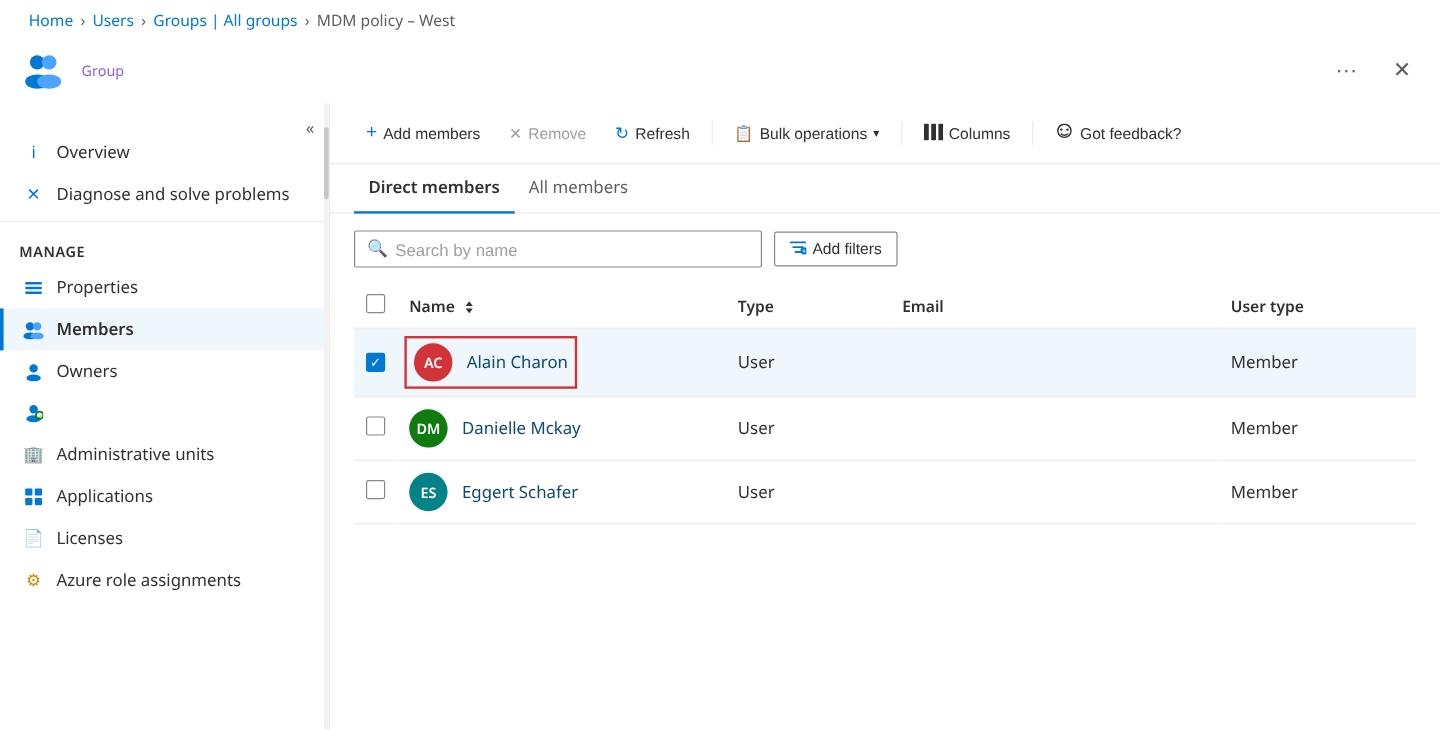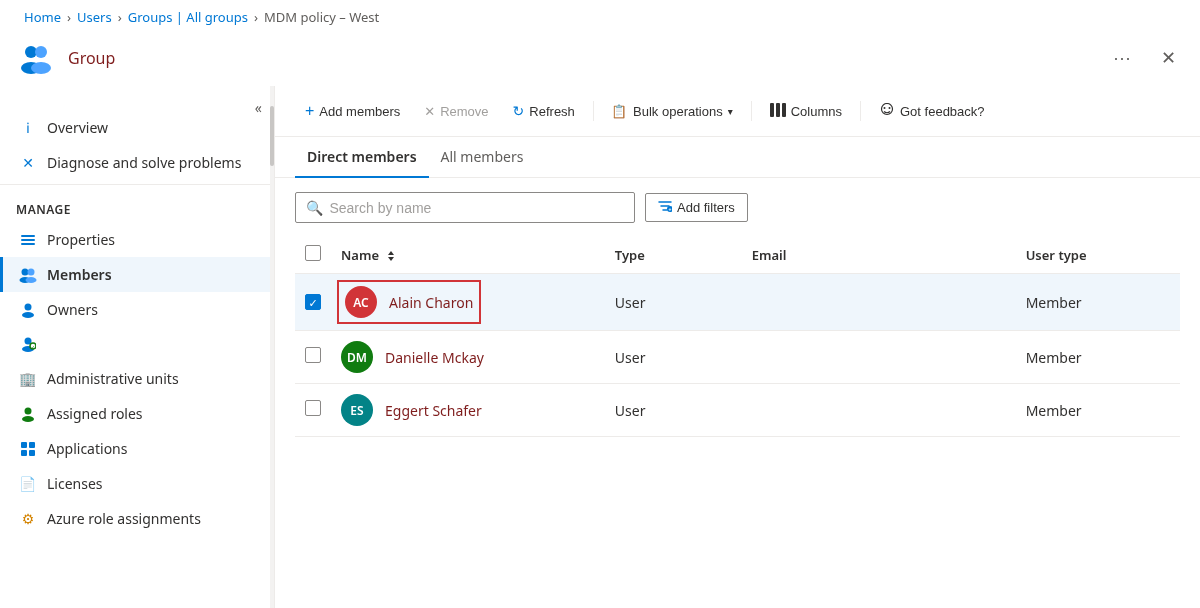--- a/index.html
+++ b/index.html
@@ -8,21 +8,21 @@
     
     .breadcrumb { display: flex; align-items: center; gap: 6px; padding: 8px 24px; font-size: 13px; color: #0078d4; }
     .breadcrumb span { color: #605e5c; }
     .breadcrumb a { color: #0078d4; text-decoration: none; }
 
     
     .page-header { display: flex; align-items: center; padding: 4px 16px 8px 16px; gap: 12px; }
     .page-header-icon { width: 40px; height: 40px; display: flex; align-items: center; justify-content: center; }
     .header-title-block { flex: 1; }
     .header-title { font-size: 22px; font-weight: 600; color: #323130; }
-    .header-subtitle { font-size: 16px; color: #7f1d1d; }
+    .header-subtitle { font-size: 12px; color: #8b5cf6; }
     .header-close { margin-left: auto; cursor: pointer; font-size: 18px; color: #605e5c; border: none; background: none; padding: 4px 8px; }
 
     
     .main-layout { display: flex; height: calc(608px - 80px); }
 
     
     .sidebar { width: 275px; border-right: 1px solid #edebe9; display: flex; flex-direction: column; flex-shrink: 0; position: relative; overflow-y: auto; }
     .sidebar-collapse { position: absolute; top: 8px; right: 8px; cursor: pointer; color: #605e5c; font-size: 14px; padding: 4px; }
     .sidebar-section-label { font-size: 12px; font-weight: 600; color: #323130; padding: 12px 16px 4px 16px; text-transform: uppercase; letter-spacing: 0.5px; }
     .sidebar-item { display: flex; align-items: center; gap: 10px; padding: 8px 16px; cursor: pointer; color: #323130; font-size: 14px; border-left: 3px solid transparent; }
@@ -62,21 +62,21 @@
     .col-name { min-width: 200px; }
     .col-type { min-width: 100px; }
     .col-email { min-width: 200px; flex: 1; }
     .col-usertype { min-width: 120px; }
     .checkbox { width: 16px; height: 16px; border: 1px solid #8a8886; border-radius: 2px; display: inline-block; cursor: pointer; }
     .name-cell { display: flex; align-items: center; gap: 12px; }
     .avatar { width: 32px; height: 32px; border-radius: 50%; display: flex; align-items: center; justify-content: center; font-size: 12px; font-weight: 600; color: #fff; flex-shrink: 0; }
     .avatar-ac { background: #d13438; border: 2px solid #d13438; }
     .avatar-dm { background: #107c10; }
     .avatar-es { background: #038387; }
-    .name-link { color: #7f1d1d; text-decoration: none; cursor: pointer; }
+    .name-link { color: #0c4a6e; text-decoration: none; cursor: pointer; }
     .row-selected td { background: #eff6fc; }
     .sort-icon { display: inline-flex; flex-direction: column; gap: 1px; margin-left: 4px; vertical-align: middle; cursor: pointer; }
     .icon-blue { color: #0078d4; }
     .icon-green { color: #107c10; }
     .icon-orange { color: #d38300; }
   </style>
 </head>
 <body>
 
 <div class="breadcrumb">
@@ -164,29 +164,20 @@
           <circle cx="8" cy="5" r="3.5" fill="#0078d4"></circle>
           <ellipse cx="8" cy="13" rx="6" ry="3" fill="#0078d4"></ellipse>
           <circle cx="13" cy="10" r="3" fill="#fff" stroke="#107c10" stroke-width="1.5"></circle>
           <text x="11" y="13" font-size="5" fill="#107c10">✓</text>
         </svg>
       </span>
     </div>
     <div class="sidebar-item">
       <span class="item-icon icon-blue">🏢</span>
       <span>Administrative units</span>
-    </div>
-    <div class="sidebar-item">
-      <span class="item-icon icon-green">
-        <svg width="16" height="16" viewBox="0 0 16 16" fill="none">
-          <circle cx="8" cy="5" r="3.5" fill="#107c10"></circle>
-          <ellipse cx="8" cy="13" rx="6" ry="3" fill="#107c10"></ellipse>
-        </svg>
-      </span>
-      <span>Assigned roles</span>
     </div>
     <div class="sidebar-item">
       <span class="item-icon icon-blue">
         <svg width="16" height="16" viewBox="0 0 16 16" fill="none">
           <rect x="1" y="1" width="6" height="6" rx="1" fill="#0078d4"></rect>
           <rect x="9" y="1" width="6" height="6" rx="1" fill="#0078d4"></rect>
           <rect x="1" y="9" width="6" height="6" rx="1" fill="#0078d4"></rect>
           <rect x="9" y="9" width="6" height="6" rx="1" fill="#0078d4"></rect>
         </svg>
       </span>

